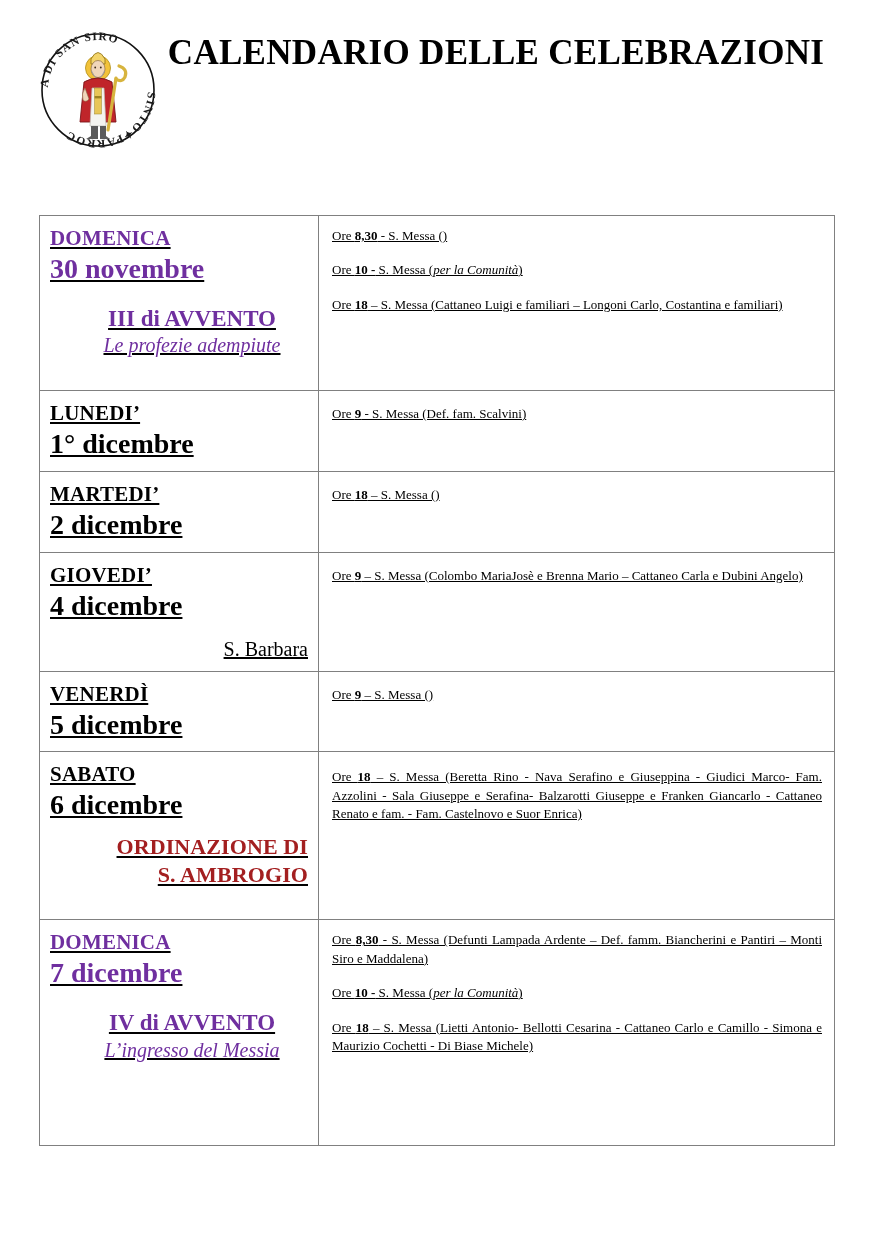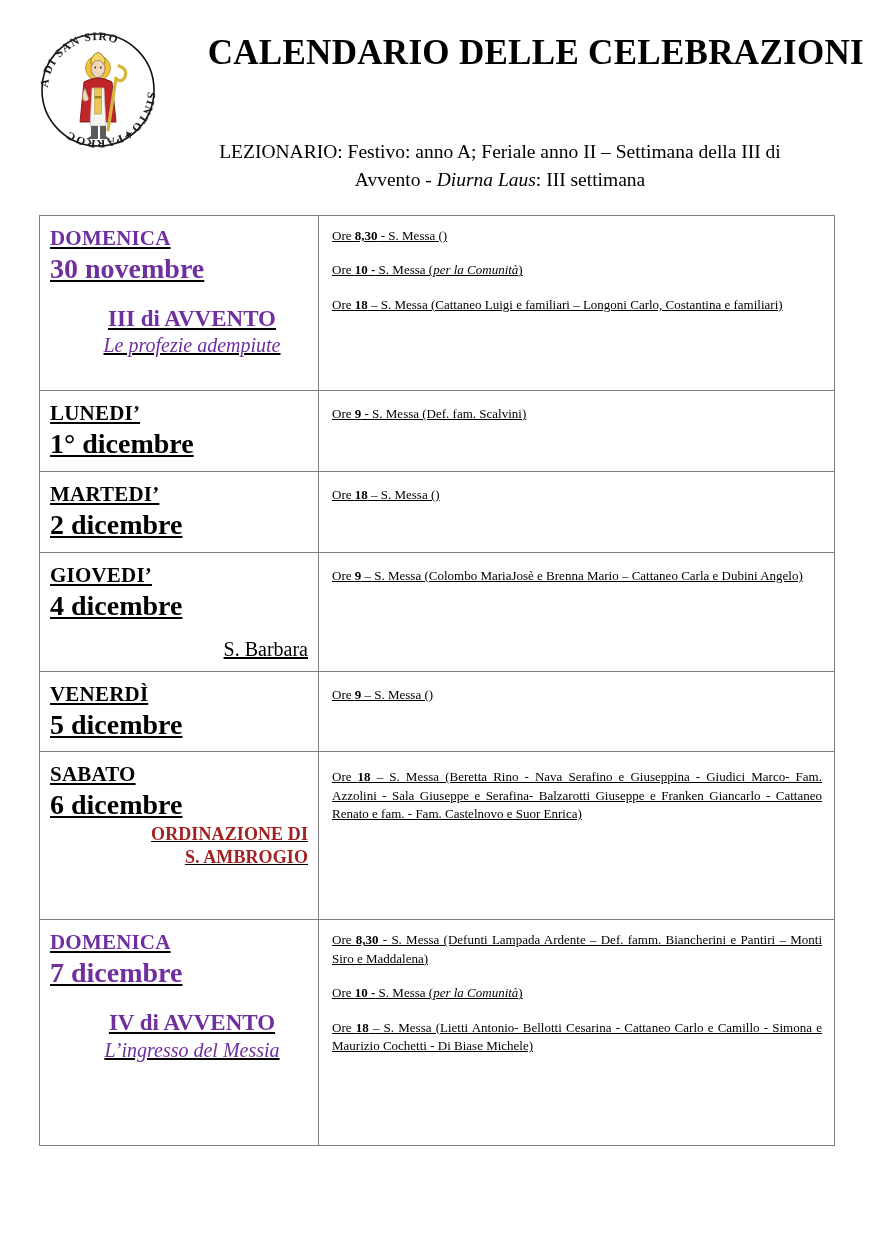--- a/index.html
+++ b/index.html
@@ -37,24 +37,24 @@
     position: absolute;
     left: 36px;
     top: 26px;
     width: 124px;
     height: 126px;
   }
   .crest svg { display: block; }
 
   .title-block {
     position: absolute;
-    left: 164px;
+    left: 146px;
     top: 34px;
     width: 700px;
-    text-align: right;
+    text-align: center;
   }
   .main-title {
     font-family: "Liberation Serif", "DejaVu Serif", serif;
     font-weight: bold;
     font-size: 35px;
     letter-spacing: 0.3px;
     line-height: 1.08;
     white-space: nowrap;
   }
   .sub-title {
@@ -137,23 +137,24 @@
     font-style: italic;
     font-size: 20px;
     line-height: 1.25;
     margin-top: 1px;
   }
 
   .purple { color: #6f2f9f; }
   .red    { color: #a31f20; }
 
   .ordinazione {
+    margin-top: 10px;
     text-align: right;
     font-weight: bold;
-    font-size: 18px;
+    font-size: 22px;
     line-height: 1.28;
     letter-spacing: 0.1px;
   }
 
   .mass-line {
     font-size: 13px;
     line-height: 1.42;
     text-align: justify;
     text-justify: inter-word;
     margin: 0 0 16px 0;
@@ -215,24 +216,20 @@
           <path d="M 55,100 L 55,110 L 50,113 L 62,113 L 62,100 Z" fill="#5b5b5b"></path>
           <path d="M 64,100 L 64,113 L 74,113 L 70,110 L 70,100 Z" fill="#5b5b5b"></path>
         </g>
       </svg>
     </div>
 
     <div class="title-block">
       <div class="main-title">CALENDARIO DELLE CELEBRAZIONI</div>
     </div>
 
-    <div class="lezionario">
-      <div>LEZIONARIO: Festivo: anno A; Feriale anno II – Settimana della III di</div>
-      <div><span>Avvento - </span><span class="ital">Diurna Laus</span><span>: III settimana</span></div>
-    </div>
   </div>
 
   <table class="cal-table">
     <colgroup>
         <col class="col-day">
         <col class="col-times">
       </colgroup>
     <tbody id="table-body">
         <tr style="height: 175px;">
           <td>

